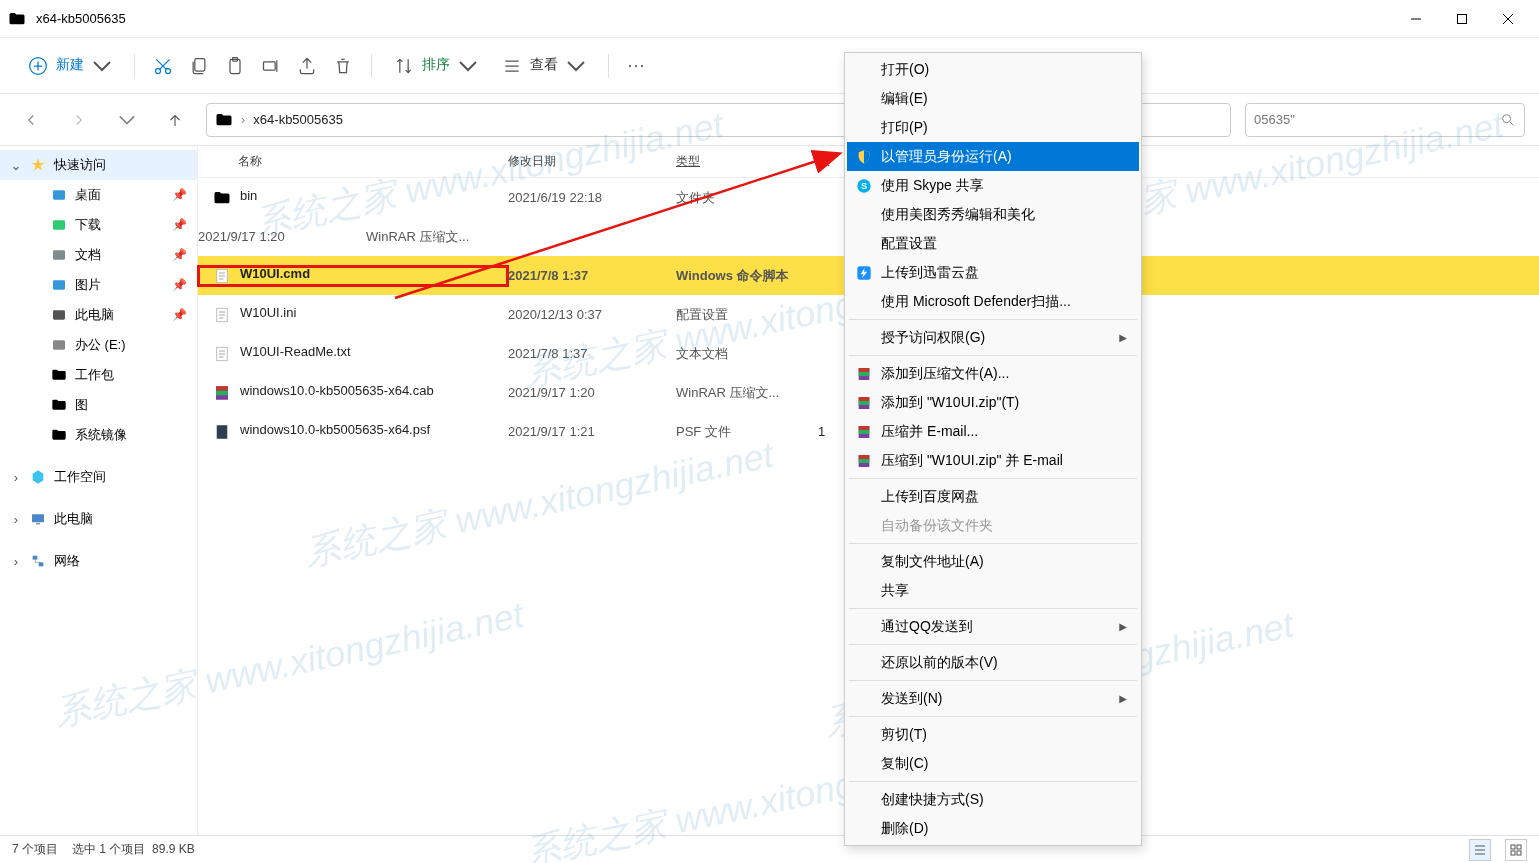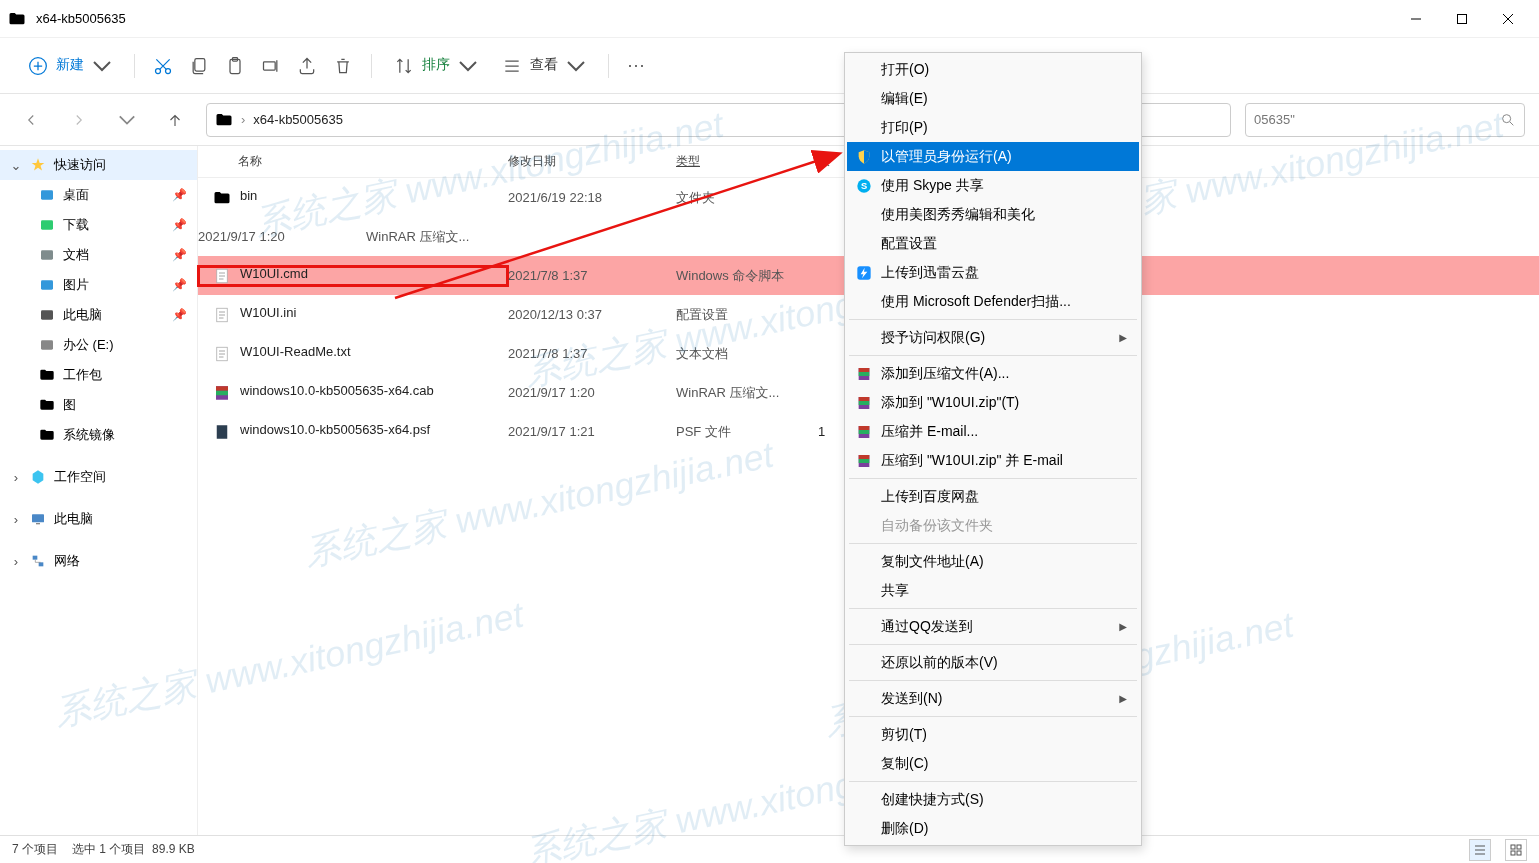--- a/index.html
+++ b/index.html
@@ -23,34 +23,34 @@
 .path-box span { font-size: 13px; color: #222; }
 .search-box { width: 280px; height: 34px; border: 1px solid #ccc; border-radius: 4px; display: flex; align-items: center; padding: 0 8px; color: #777; justify-content: space-between; }
 .content { display: flex; height: calc(100% - 170px); }
 .sidebar { width: 198px; border-right: 1px solid #eee; overflow-y: auto; padding-top: 4px; }
 .side-item { height: 30px; display: flex; align-items: center; padding-left: 10px; gap: 7px; font-size: 13px; position: relative; }
 .side-item.header { background: #e6f2ff; }
 .side-item .chevron { width: 12px; display: inline-flex; justify-content: center; color: #555; }
 .side-item .ico { width: 18px; height: 18px; display: flex; align-items: center; justify-content: center; }
 .side-item .label { flex: 1; }
 .side-item .pin { color: #777; font-size: 12px; margin-right: 10px; }
-.side-item.indent { padding-left: 38px; }
+.side-item.indent { padding-left: 50px; }
 .side-item.root { padding-left: 10px; }
 .filepane { flex: 1; position: relative; }
 .col-headers { height: 32px; display: flex; align-items: center; border-bottom: 1px solid #eee; font-size: 12px; color: #444; }
 .col-name { padding-left: 40px; width: 310px; }
 .col-date { width: 168px; }
 .col-type { width: 142px; text-decoration: underline; }
 .col-size { width: 70px; }
 .row { height: 39px; display: flex; align-items: center; font-size: 13px; color: #222; }
 .row .cname { width: 310px; display: flex; align-items: flex-start; padding-left: 14px; gap: 8px; }
 .row .cname .fico { width: 20px; height: 20px; display: flex; align-items: center; justify-content: center; }
 .row .cdate { width: 168px; color: #555; }
 .row .ctype { width: 142px; color: #555; }
-.row.selected { background: #fca5a5; }
+.row.selected { background: #fde047; font-weight: bold; }
 .row.highlighted .cname { outline: 3px solid #e81410; outline-offset: -2px; }
 .context-menu { position: absolute; top: 52px; left: 844px; width: 298px; background: #f9f9f9; border: 1px solid #ccc; box-shadow: 2px 4px 10px rgba(0,0,0,0.15); z-index: 20; padding: 2px; font-size: 14px; }
 .menu-item { height: 29px; display: flex; align-items: center; padding: 0 32px 0 34px; position: relative; color: #000; }
 .menu-item.highlighted { background: #0078d7; color: #fff; }
 .menu-item.disabled { color: #999; }
 .menu-item .mico { position: absolute; left: 8px; width: 18px; height: 18px; display: flex; align-items: center; justify-content: center; }
 .menu-item .arrow { position: absolute; right: 12px; font-size: 10px; color: #555; }
 .menu-sep { height: 1px; background: #ddd; margin: 3px 2px; }
 .statusbar { position: absolute; bottom: 0; left: 0; right: 0; height: 28px; border-top: 1px solid #e0e0e0; display: flex; align-items: center; padding: 0 12px; gap: 14px; font-size: 12px; color: #444; background: #fff; }
 .statusbar .spacer { flex: 1; }

